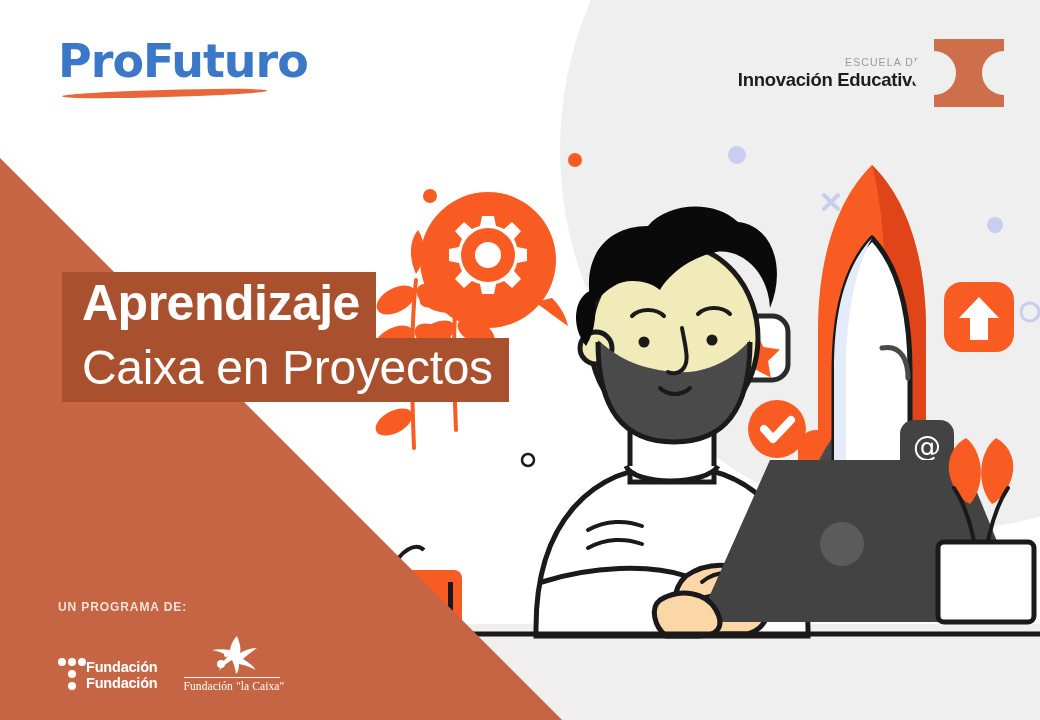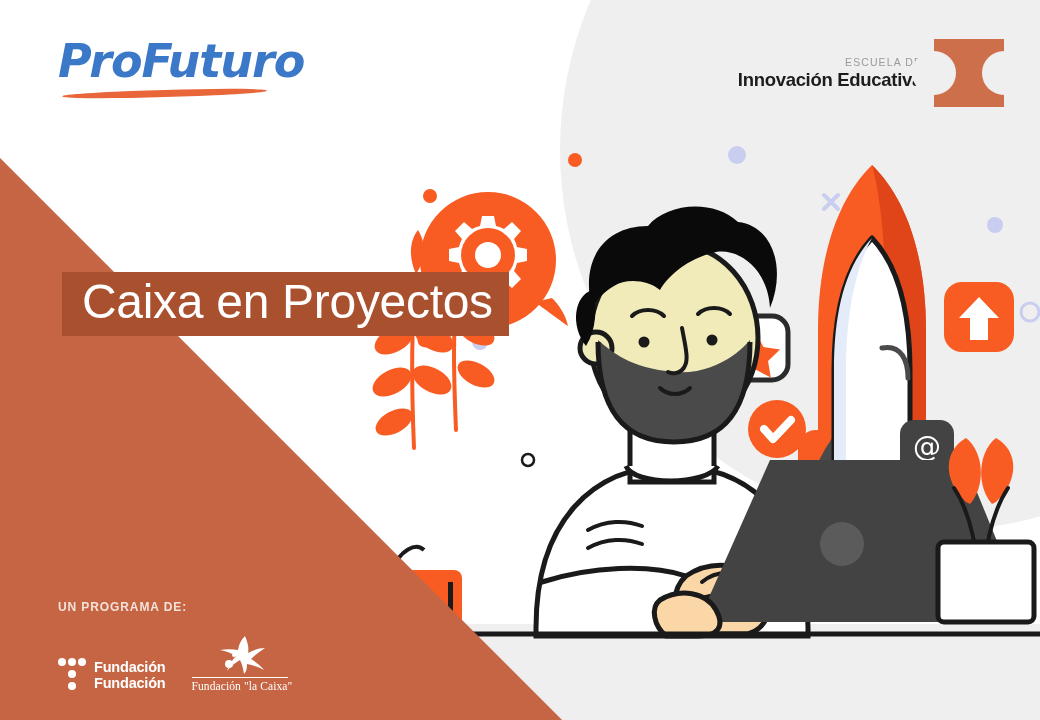--- a/index.html
+++ b/index.html
@@ -19,21 +19,21 @@
      background:#CE6F4C;
      clip-path:polygon(0 158px, 562px 720px, 0 720px);}
   #bg-orange-tint{left:0;top:0;width:1040px;height:720px;
      background:rgba(170,70,35,0.22);
      clip-path:polygon(0 158px, 562px 720px, 0 720px);}
 
   
   #profuturo-logo{left:58px;top:38px;width:230px;height:72px;}
   #profuturo-word{
     font-family:"DejaVu Sans", sans-serif;
-    font-style:italic;font-weight:700;font-size:46px;letter-spacing:-1px;
+    font-weight:700;font-size:46px;letter-spacing:-1px;
     color:#3C78C8;line-height:1;white-space:nowrap;
   }
   #profuturo-underline{position:absolute;left:4px;top:52px;width:205px;height:7px;
     background:#E8663A;border-radius:50%/60%;
     transform:rotate(-1.6deg);}
 
   
   #escuela-logo{right:36px;top:40px;height:66px;display:flex;align-items:center;gap:12px;}
   #escuela-text{text-align:right;line-height:1;}
   #escuela-kicker{font-size:10.5px;letter-spacing:1.1px;color:#9a9a9a;font-weight:400;
@@ -50,21 +50,21 @@
   .title-line{background:#A9512E;color:#ffffff;display:inline-block;
     padding:6px 16px 10px 20px;line-height:1.0;}
   #title-line1{font-size:50px;font-weight:700;letter-spacing:-0.5px;}
   #title-line2{font-size:48px;font-weight:400;letter-spacing:-0.3px;margin-top:0px;}
 
   
   #sponsors{left:58px;top:600px;}
   #programa-label{font-size:12px;font-weight:700;letter-spacing:0.9px;color:#f3e2da;}
   #sponsor-row{display:flex;align-items:flex-end;gap:26px;margin-top:20px;}
   
-  #telefonica-logo{display:flex;align-items:center;gap:8px;}
+  #telefonica-logo{display:flex;align-items:center;gap:0;}
   #tel-mark{position:relative;width:28px;height:34px;}
   .tdot{position:absolute;width:8px;height:8px;border-radius:50%;background:#ffffff;}
   #tel-text{color:#ffffff;font-size:14.5px;font-weight:700;line-height:1.12;letter-spacing:-0.2px;}
   
   #caixa-logo{width:96px;}
   #caixa-star{height:40px;display:flex;justify-content:center;align-items:flex-end;}
   #caixa-rule{height:1px;background:#ffffff;margin:3px 0 2px 0;}
   #caixa-text{font-family:"Liberation Serif", serif;color:#ffffff;font-size:11.5px;
     text-align:center;letter-spacing:0.1px;white-space:nowrap;}
 
@@ -248,20 +248,21 @@
 
   <div class="abs" id="escuela-logo">
     <div id="escuela-text">
       <div id="escuela-kicker">ESCUELA DE</div>
       <div id="escuela-name">Innovación Educativa</div>
     </div>
     <div id="escuela-mark"></div>
   </div>
 
   <div class="abs" id="title-block">
+    <div><span class="title-line" id="title-line1">Aprendizaje</span></div>
     <div><span class="title-line" id="title-line2">Caixa en Proyectos</span></div>
   </div>
 
   <div class="abs" id="sponsors">
     <div id="programa-label">UN PROGRAMA DE:</div>
     <div id="sponsor-row">
 
       <div id="telefonica-logo">
         <div id="tel-mark">
           <span class="tdot" style="left:0;top:0"></span>

